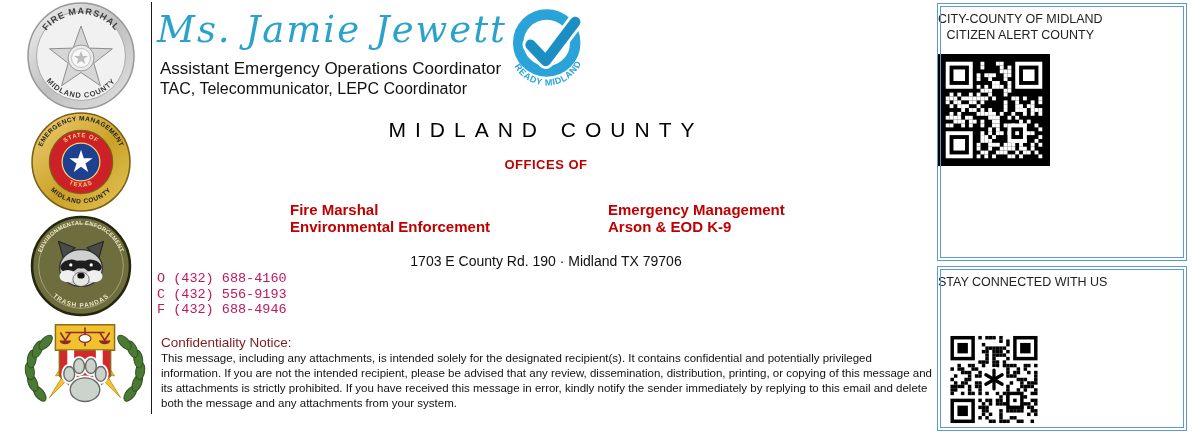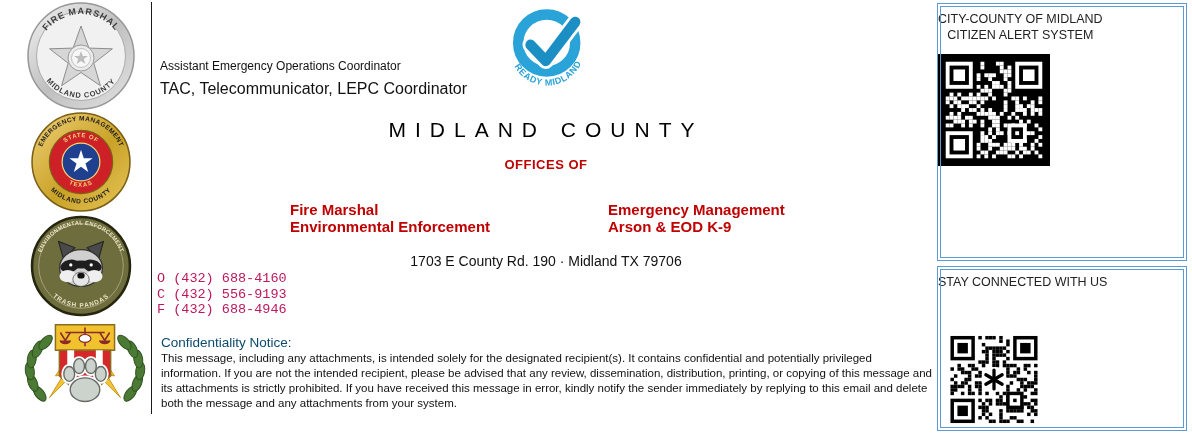--- a/index.html
+++ b/index.html
@@ -5,32 +5,32 @@
   html,body{margin:0;padding:0;background:#fff;}
   .page{position:relative;width:1192px;height:434px;background:#fff;overflow:hidden;
         font-family:"Liberation Sans",sans-serif;color:#1a1a1a;}
   .abs{position:absolute;}
   
   .badge{position:absolute;}
   .vline{position:absolute;left:151px;top:2px;width:1px;height:412px;background:#1a1a1a;}
   
   .sender-name{left:157px;top:8px;font-family:"DejaVu Serif",serif;font-style:italic;
                font-size:37px;color:#2ba2cb;letter-spacing:2px;white-space:nowrap;}
-  .sender-title{left:160px;top:59px;font-size:12px;color:#111;}
+  .sender-title{left:160px;top:59px;font-size:17px;color:#111;}
   .sender-subtitle{left:160px;top:80px;font-size:16px;color:#111;}
   
   .main-center{left:157px;width:778px;text-align:center;}
   .county-heading{top:118px;font-size:21px;letter-spacing:9px;color:#000;}
   .offices-heading{top:157px;font-size:13px;font-weight:bold;color:#c00000;letter-spacing:.5px;}
   .office-col{top:201px;font-size:15px;font-weight:bold;color:#c00000;line-height:17px;white-space:nowrap;}
   .office-col-1{left:290px;}
   .office-col-2{left:608px;}
   .address-line{top:253px;font-size:14px;color:#111;}
   .phones{left:157px;top:271px;font-size:13.5px;line-height:15.5px;color:#be185d;font-family:Liberation Mono, monospace;}
-  .conf-heading{left:161px;top:335px;font-size:13.5px;color:#0c4a6e;}
+  .conf-heading{left:161px;top:335px;font-size:13.5px;color:#7f1d1d;}
   .conf-body{left:161px;top:351px;width:772px;font-size:11.5px;line-height:15px;color:#111;text-align:left;}
   
   .blue-box{position:absolute;left:937px;width:250px;border:1px solid #5b9bd5;background:#fff;
             box-sizing:border-box;display:flex;flex-direction:column;align-items:flex-start;}
   .blue-box::before{content:"";position:absolute;inset:2px;border:1px solid #5b9bd5;pointer-events:none;}
   .box-alert{top:3px;height:258px;}
   .box-connect{top:266px;height:165px;gap:32px;}
   .box-heading{margin-top:7px;font-size:12.5px;line-height:16px;color:#222;text-align:center;}
   .box-body{margin-top:13px;font-size:13px;line-height:16.5px;color:#222;text-align:center;width:226px;}
   .qr{display:block;}
@@ -176,20 +176,21 @@
           <ellipse cx="64" cy="56" rx="5.5" ry="7.5"></ellipse>
           <ellipse cx="76" cy="56" rx="5.5" ry="7.5"></ellipse>
           <ellipse cx="86" cy="64" rx="5.5" ry="7.5"></ellipse>
         </g>
       </g>
     </svg>
   </div>
 
   <div class="vline"></div>
 
+  <div class="abs sender-name">Ms. Jamie Jewett</div>
   <div class="abs sender-title">Assistant Emergency Operations Coordinator</div>
   <div class="abs sender-subtitle">TAC, Telecommunicator, LEPC Coordinator</div>
 
   <svg class="abs" style="left:503px;top:3px" width="95" height="95" viewBox="0 0 100 100">
     <defs>
         <path id="rmArc" d="M 10 62 A 39 39 0 0 0 84 58"></path>
       </defs>
     <circle cx="46" cy="42" r="30" fill="none" stroke="#2aa3d8" stroke-width="11"></circle>
     <path d="M29 44 L45 61 L76 20" fill="none" stroke="#ffffff" stroke-width="17" stroke-linecap="round" stroke-linejoin="round"></path>
     <path d="M29 44 L45 61 L76 20" fill="none" stroke="#1b8fc4" stroke-width="11" stroke-linecap="round" stroke-linejoin="round"></path>
@@ -217,21 +218,21 @@
     <div>C (432) 556-9193</div>
     <div>F (432) 688-4946</div>
   </div>
 
   <div class="abs conf-heading">Confidentiality Notice:</div>
   <div class="abs conf-body">This message, including any attachments, is intended solely for the designated recipient(s). It contains confidential and potentially privileged information. If you are not the intended recipient, please be advised that any review, dissemination, distribution, printing, or copying of this message and its attachments is strictly prohibited. If you have received this message in error, kindly notify the sender immediately by replying to this email and delete both the message and any attachments from your system.</div>
 
   <div class="blue-box box-alert">
     <div class="box-heading">
       <div>CITY-COUNTY OF MIDLAND</div>
-      <div>CITIZEN ALERT SYSTEM</div>
+      <div>CITIZEN ALERT COUNTY</div>
     </div>
     <svg class="qr qr1" id="qr1" width="112" height="112" viewBox="0 0 29 29">
         <rect x="0" y="0" width="29" height="29" fill="#000"></rect>
         <rect x="11" y="2" width="1" height="1" fill="#fff"></rect>
         <rect x="15" y="2" width="1" height="1" fill="#fff"></rect>
         <rect x="16" y="2" width="1" height="1" fill="#fff"></rect>
         <rect x="11" y="3" width="1" height="1" fill="#fff"></rect>
         <rect x="16" y="3" width="1" height="1" fill="#fff"></rect>
         <rect x="18" y="3" width="1" height="1" fill="#fff"></rect>
         <rect x="16" y="4" width="1" height="1" fill="#fff"></rect>

